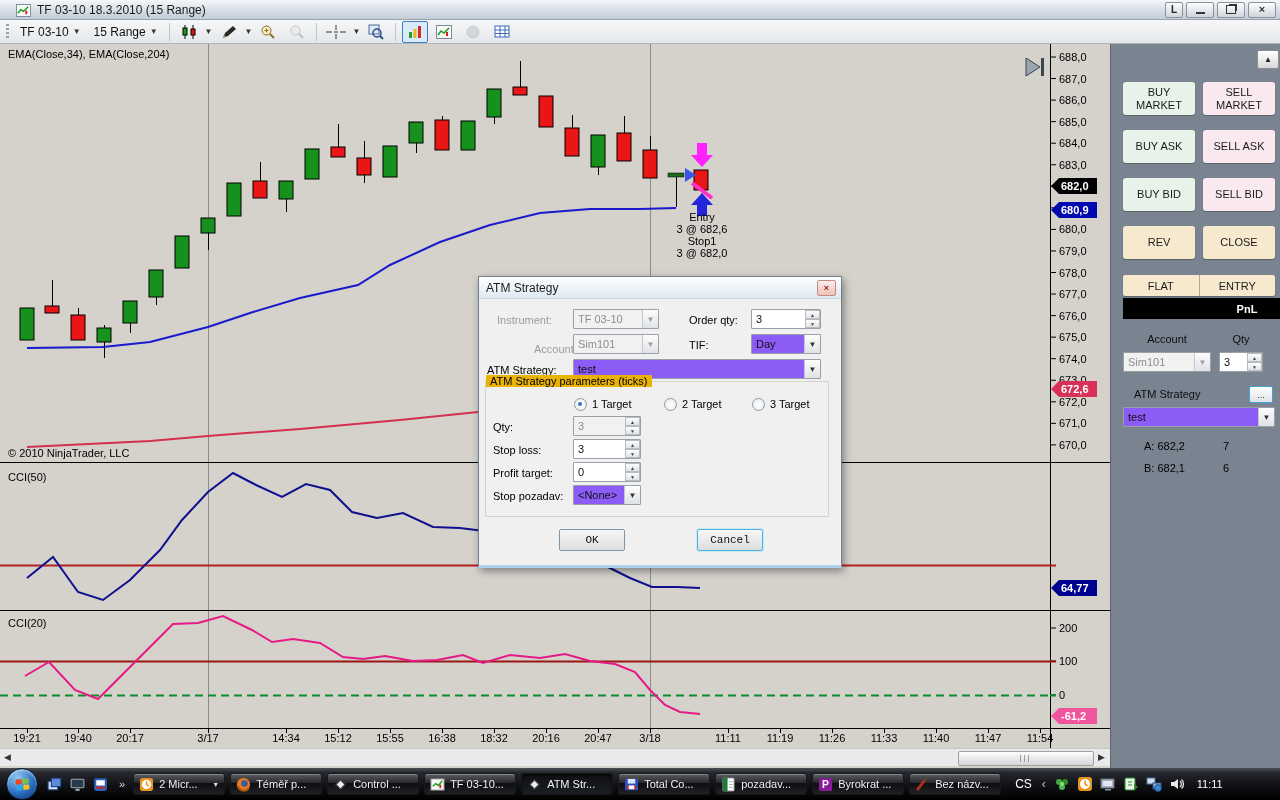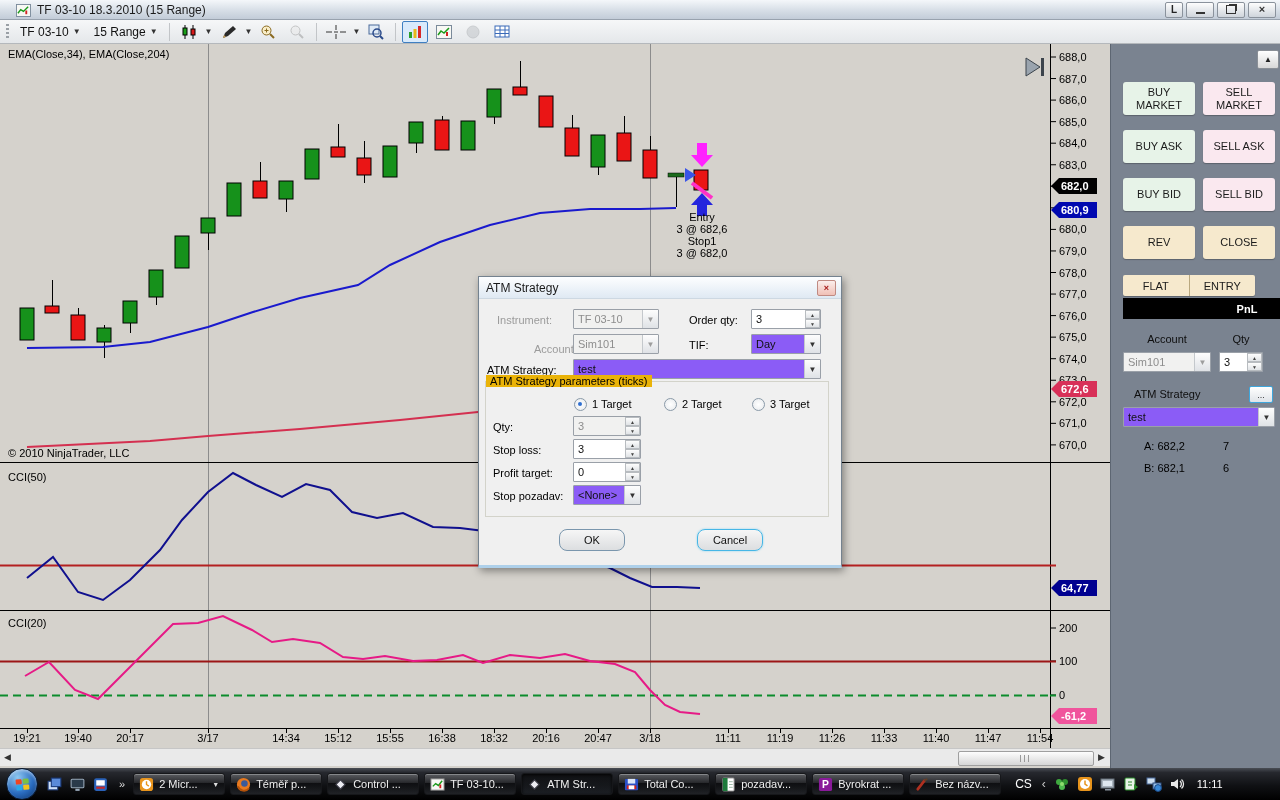--- a/index.html
+++ b/index.html
@@ -44,21 +44,21 @@
   
   .trade-panel{position:absolute;left:1110px;top:0;width:170px;height:724px;background:#7a8390;border-left:1px solid #5d6672;box-sizing:border-box;}
   .collapse-btn{position:absolute;left:146px;top:6px;width:20px;height:17px;border:1px solid #8a8f96;border-radius:2px;
     background:linear-gradient(#fff,#d8d8d8);font-size:8px;color:#222;display:flex;align-items:center;justify-content:center;}
   .trade-grid{position:absolute;left:12px;top:38px;display:grid;grid-template-columns:72px 72px;column-gap:8px;row-gap:15px;}
   .trade-btn{height:33px;border-radius:3px;font-size:11px;color:#1a1a1a;display:flex;align-items:center;justify-content:center;
     text-align:center;white-space:pre-line;line-height:1.15;box-shadow:0 1px 1px rgba(0,0,0,.25);}
   .trade-btn.buy{background:#e7f3e8;}
   .trade-btn.sell{background:#fae8ef;}
   .trade-btn.neutral{background:#f6e9cd;}
-  .flat-entry{position:absolute;left:12px;top:231px;width:132px;height:21px;display:flex;background:#f6e9cd;border-radius:2px;box-shadow:0 1px 1px rgba(0,0,0,.25);}
+  .flat-entry{position:absolute;left:12px;top:231px;width:152px;height:21px;display:flex;background:#f6e9cd;border-radius:2px;box-shadow:0 1px 1px rgba(0,0,0,.25);}
   .flat-entry div{flex:1;display:flex;align-items:center;justify-content:center;font-size:11px;color:#1a1a1a;}
   .flat-entry div+div{border-left:1px solid #b9a87f;}
   .pnl-bar{position:absolute;left:12px;top:254px;width:152px;height:21px;background:#000;color:#fff;font-size:11px;font-weight:bold;
     display:flex;align-items:center;justify-content:center;padding-left:48px;}
   .tp-lbl{position:absolute;font-size:11px;color:#0e0e0e;}
   .combo{position:relative;border:1px solid #9aa0a8;background:#8b5cf6;height:20px;box-sizing:border-box;
     font-size:11px;color:#111;display:flex;align-items:center;padding-left:4px;border-radius:1px;}
   .combo .combo-arrow{position:absolute;right:0;top:0;bottom:0;width:15px;display:flex;align-items:center;justify-content:center;
     font-size:8px;color:#333;background:linear-gradient(#fdfdfd,#dfe2e6);border-left:1px solid #c4c8cc;}
   .combo.disabled{background:#f1f1f0;color:#8d8d8d;}
@@ -86,22 +86,22 @@
     background:linear-gradient(#fbeeec,#f0c0b6);color:#a61818;font-size:9px;font-weight:bold;
     display:flex;align-items:center;justify-content:center;}
   .dlg-lbl{position:absolute;font-size:11px;color:#000;}
   .dlg-lbl.dis{color:#9b9b9b;}
   .dlg-fld{position:absolute;}
   .groupbox{position:absolute;left:6px;top:104px;width:344px;height:136px;border:1px solid #d3d3ca;box-sizing:border-box;}
   .grouplegend{position:absolute;left:0;top:-7px;background:#eab308;padding:0 4px;font-size:11px;color:#000;}
   .radio{display:flex;gap:5px;font-size:11px;color:#000;}
   .radio .rc{width:11px;height:11px;border:1px solid #8a9aa8;border-radius:50%;background:radial-gradient(#fff,#e6e9ec);position:relative;}
   .radio.checked .rc::after{content:"";position:absolute;left:2.5px;top:2.5px;width:4px;height:4px;border-radius:50%;background:#2f6fd0;}
-  .dlg-btn{position:absolute;width:64px;height:20px;border-radius:8px;font-size:11px;color:#111;
-    background:linear-gradient(#f6f6f6,#dcdee0);display:flex;align-items:center;justify-content:center;}
+  .dlg-btn{position:absolute;width:64px;height:20px;border-radius:2px;font-size:11px;color:#111;
+    background:linear-gradient(#f6f6f6,#dcdee0);display:flex;align-items:center;justify-content:center;font-family:Liberation Mono, monospace;}
   .dlg-btn.ok{border:1px solid #7a96ad;}
   .dlg-btn.cancel{border:1px solid #46b6e6;box-shadow:0 0 2px #7fd0f0;}
   
   .taskbar{position:absolute;left:0;top:768px;width:1280px;height:32px;
     background:linear-gradient(#4a4e55 0%,#26282e 14%,#101114 55%,#000 100%);
     display:flex;align-items:center;}
   .start-orb{width:30px;height:30px;border-radius:50%;margin:0 8px 0 6px;position:relative;
     background:radial-gradient(circle at 35% 28%,#8ec8f2,#2a6cc0 55%,#0a2f63);border:1px solid #09182e;
     box-shadow:inset 0 2px 3px rgba(255,255,255,.5);display:flex;align-items:center;justify-content:center;}
   .flag{width:13px;height:11px;display:grid;grid-template-columns:1fr 1fr;grid-template-rows:1fr 1fr;gap:1px;transform:rotate(-6deg);}

